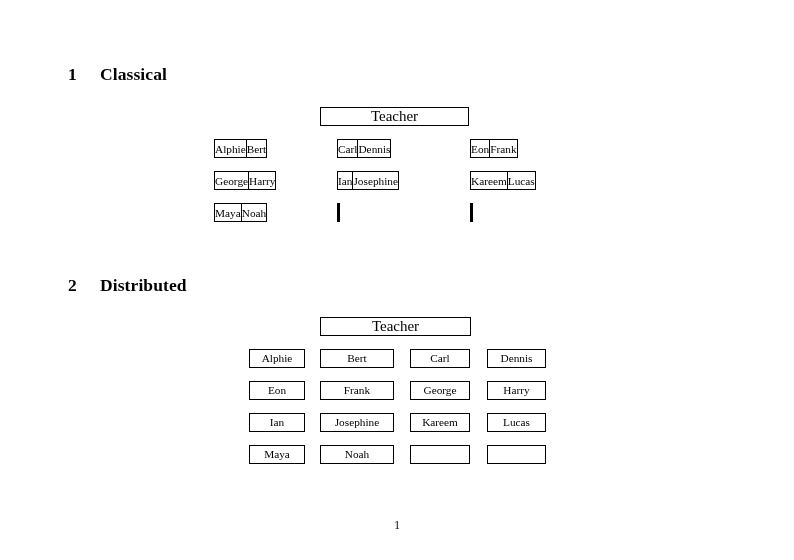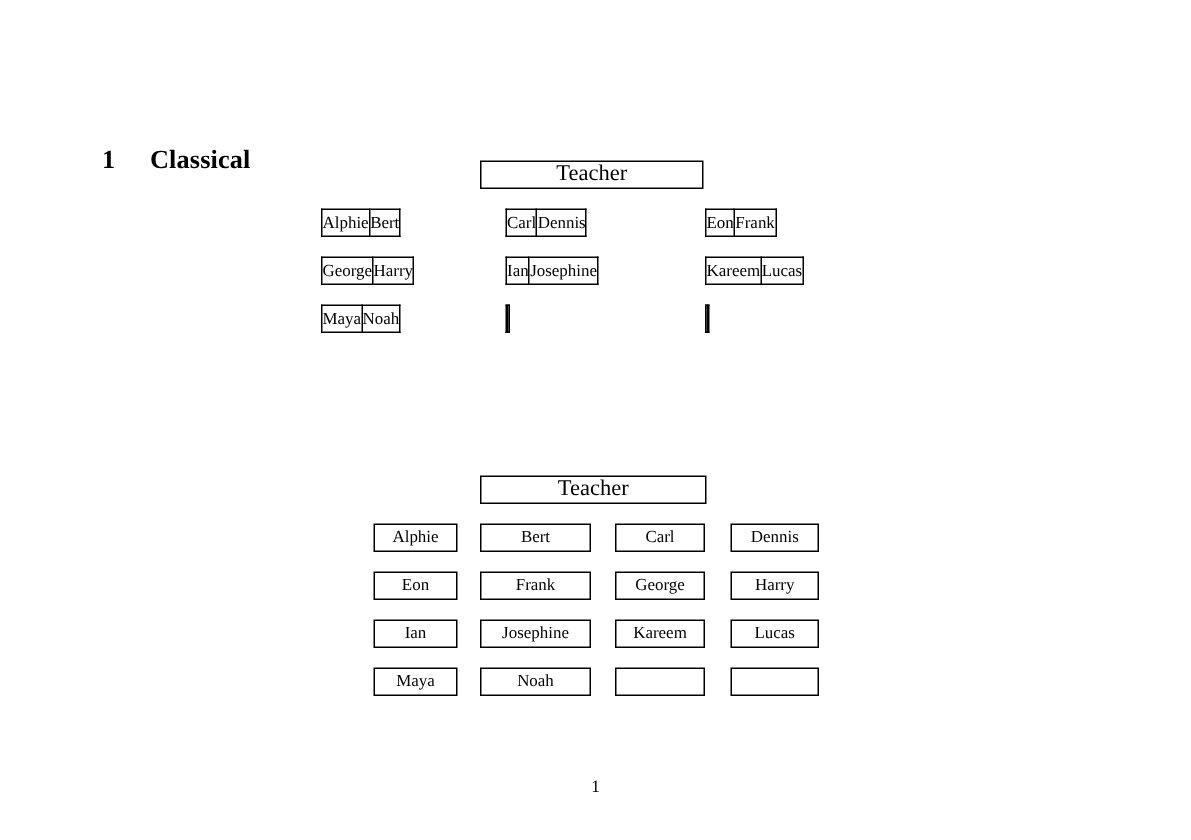--- a/index.html
+++ b/index.html
@@ -30,21 +30,20 @@
     font-size: 17.5px;
     letter-spacing: 0.1px;
     white-space: nowrap;
   }
   .section-heading .sec-num {
     display: inline-block;
     width: 32px;
   }
   .section-heading .sec-title {
     display: inline-block;
-    margin-top: 32px;
   }
   #heading-classical   { top: 64px; }
   #heading-distributed { top: 275px; }
 
   
   .teacher-box {
     position: absolute;
     border: 1px solid #000000;
     text-align: center;
     font-size: 15px;
@@ -219,20 +218,23 @@
     <table class="group-box g2">
       <tbody>
           <tr>
         <td class="c0"></td>
         <td class="c1"></td>
       </tr>
     </tbody>
       </table>
   </div>
 
+  <div class="section-heading" id="heading-distributed">
+    <span class="sec-num">2</span><span class="sec-title">Distributed</span>
+  </div>
 
   <div class="teacher-box" id="teacher-distributed">Teacher</div>
 
   <div class="dist-row" id="drow0">
     <div class="dist-cell dcol0">Alphie</div>
     <div class="dist-cell dcol1">Bert</div>
     <div class="dist-cell dcol2">Carl</div>
     <div class="dist-cell dcol3">Dennis</div>
   </div>
 

